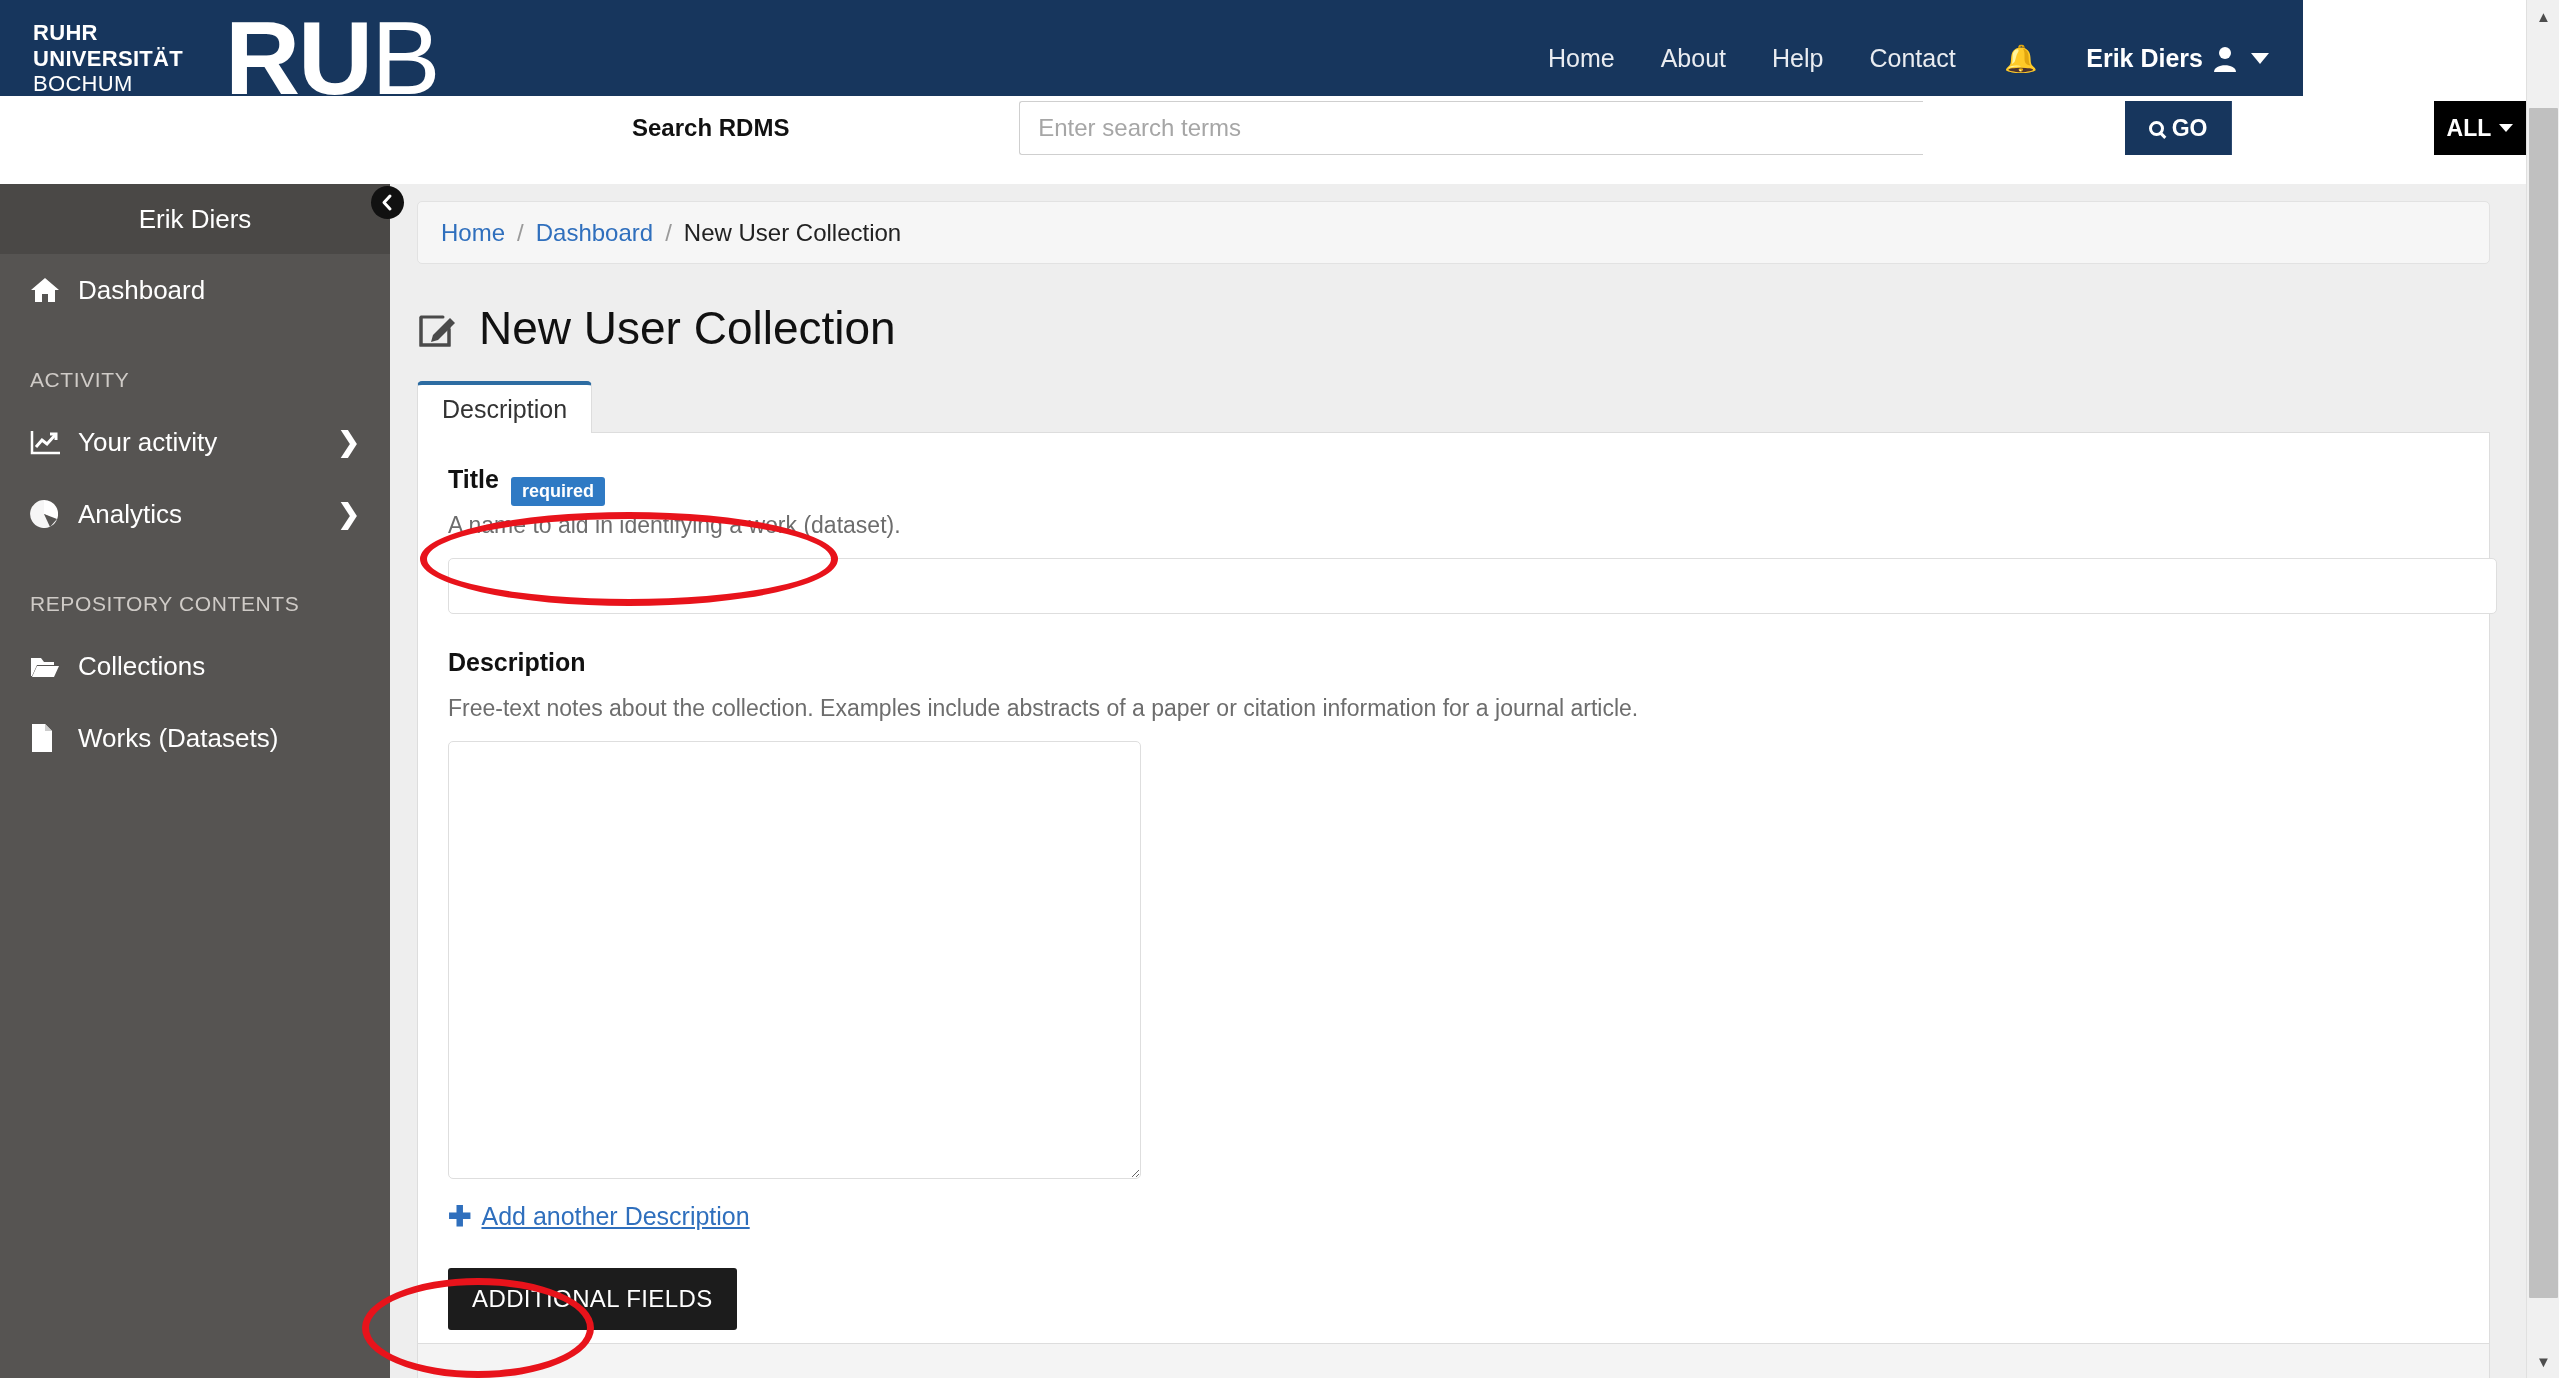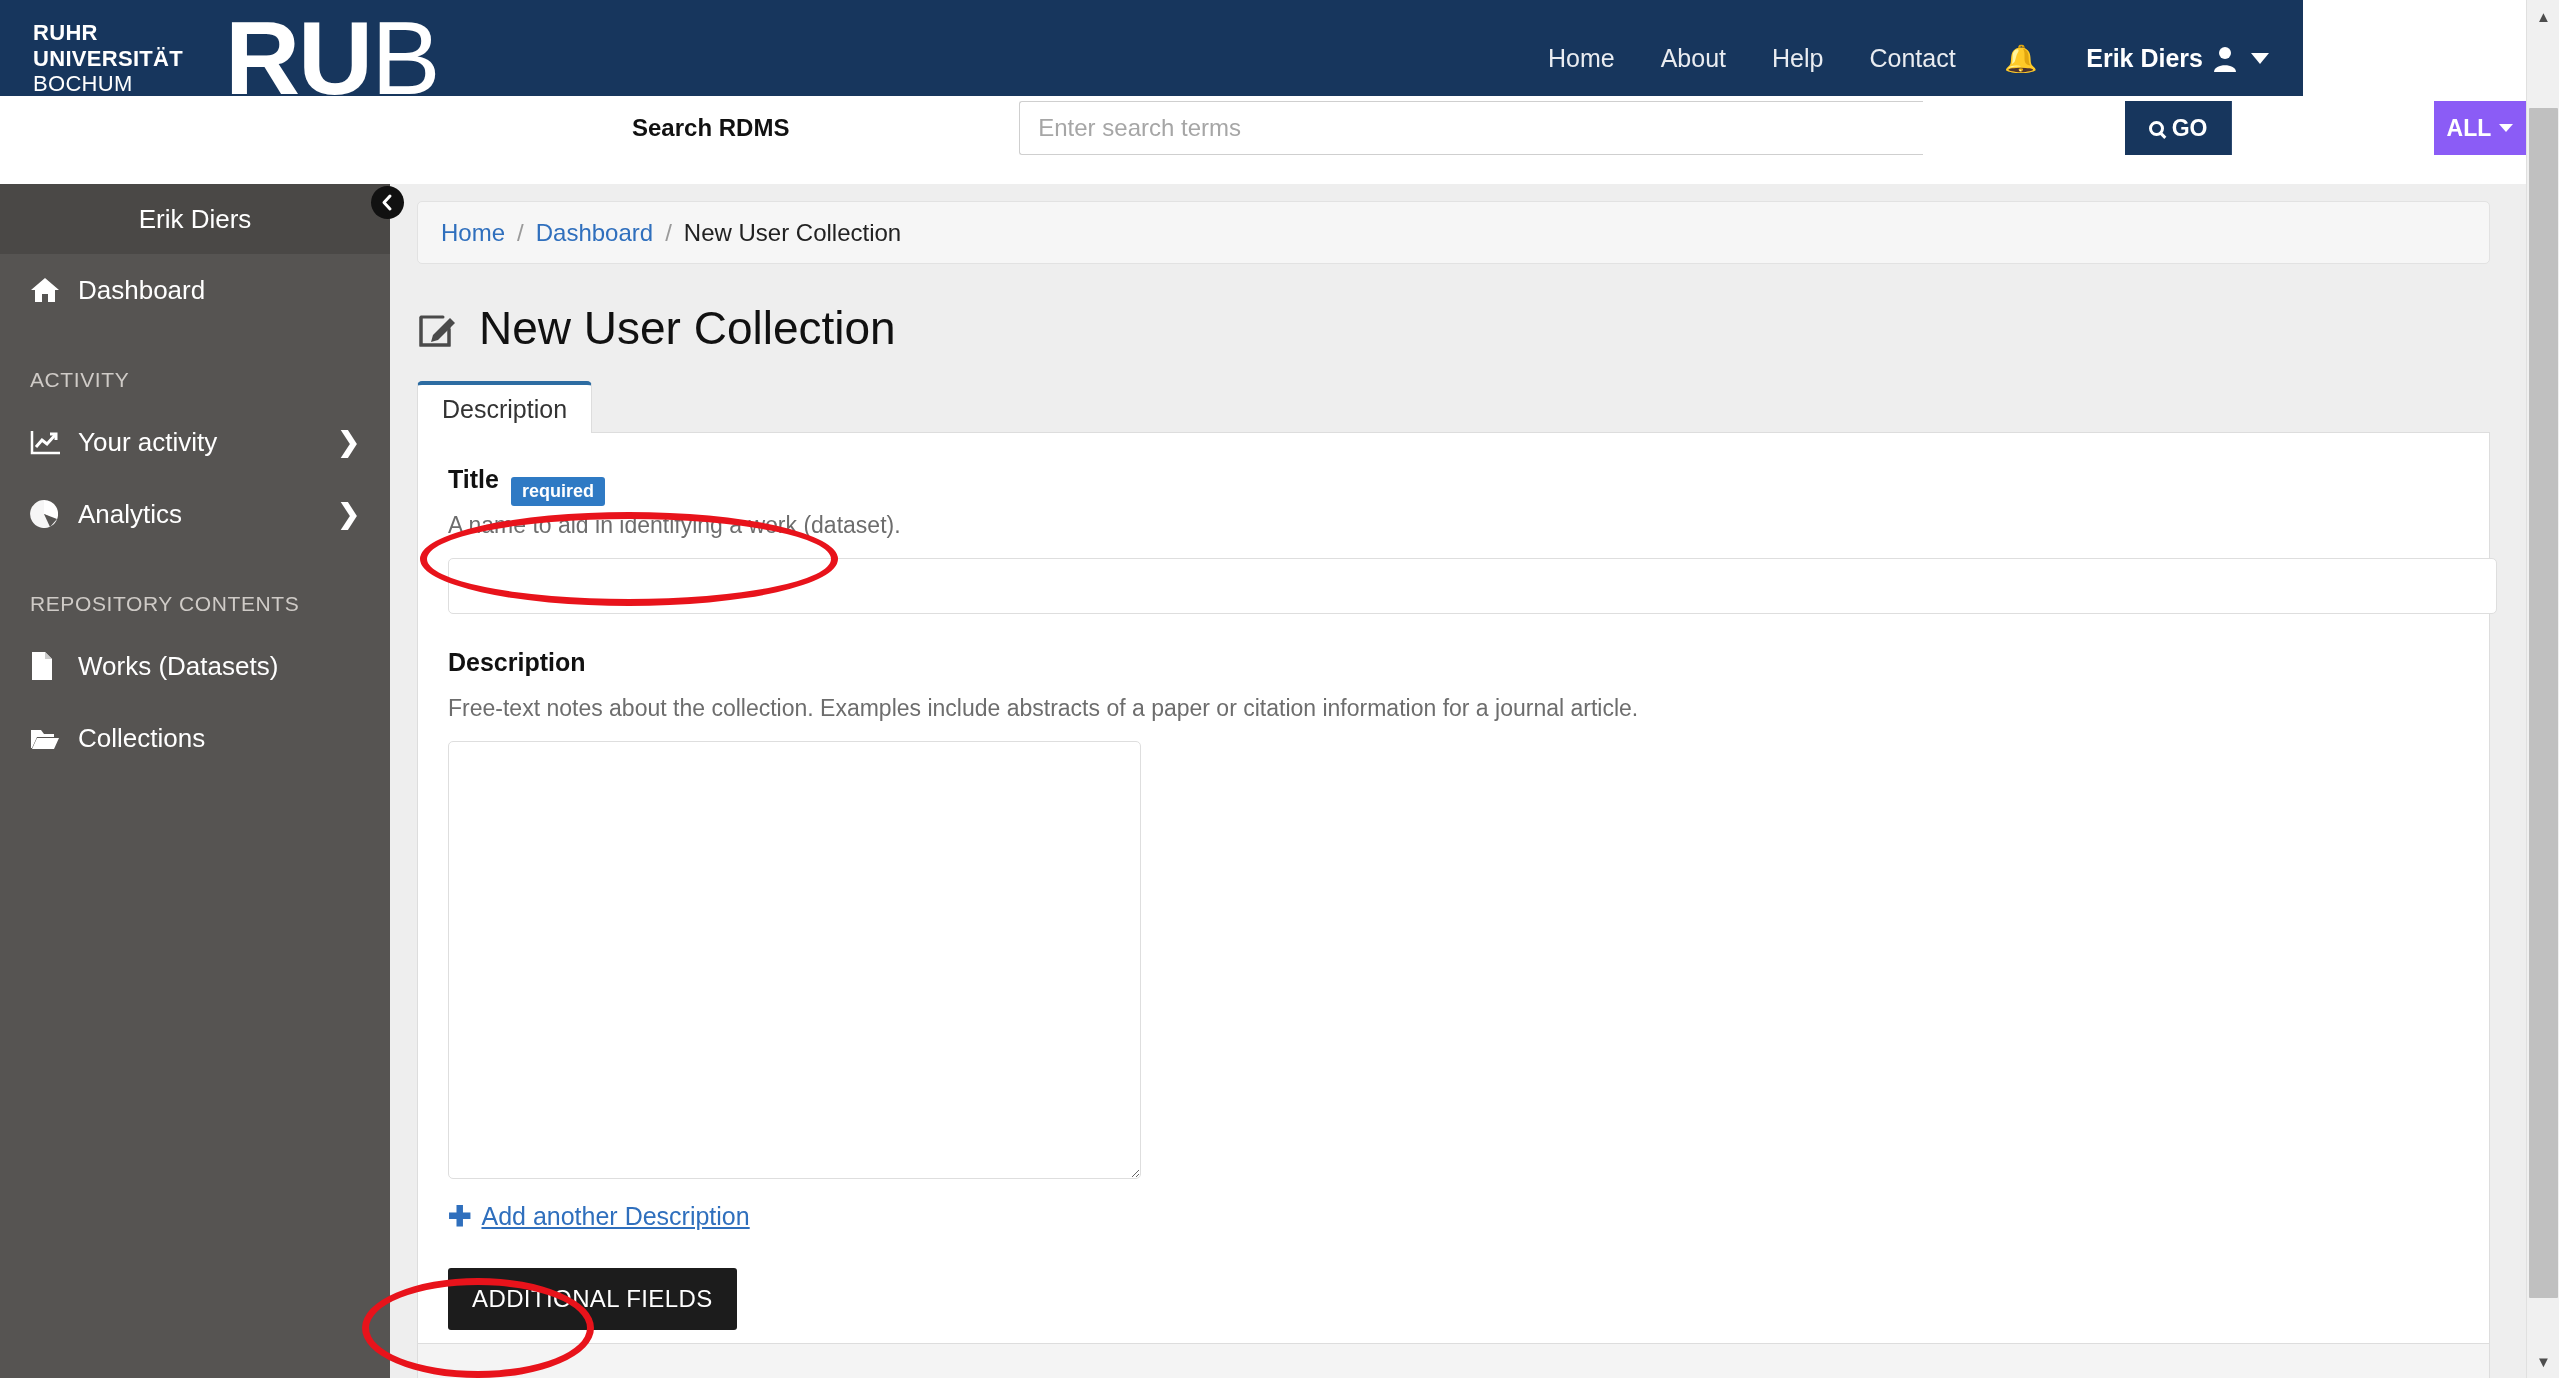--- a/index.html
+++ b/index.html
@@ -82,21 +82,21 @@
   .go-btn {
     height: 54px; min-width: 107px;
     background: #17365d; color: #fff;
     border: none; border-right: 1px solid #2c4a71;
     font-size: 23px; font-weight: 700;
     display:flex;align-items:center;justify-content:center;gap:8px;
     cursor: pointer;
   }
   .all-btn {
     height: 54px; min-width: 92px;
-    background: #8b5cf6; color: #fff;
+    background: #000000; color: #fff;
     border: none;
     font-size: 23px; font-weight: 700;
     display:flex;align-items:center;justify-content:center;gap:8px;
     cursor: pointer;
   }
   .mag {
     display:inline-block; width:15px;height:15px;border:3px solid #fff;border-radius:50%;
     position:relative;
   }
   .mag::after{content:"";position:absolute;width:3px;height:8px;background:#fff;
@@ -365,36 +365,36 @@
       </span>
       <span class="lbl">Analytics</span>
       <span class="chev">❯</span>
     </a>
 
     <div class="nav-spacer"></div>
     <div class="nav-group-label">REPOSITORY CONTENTS</div>
 
     <a class="nav-item" href="#">
       <span class="ic">
+        <svg width="30" height="24" viewBox="0 0 30 24">
+          <path d="M1 4 H11 L14 8 H24 V11 H7 L2 22 H1 Z" fill="#ffffff"></path>
+          <path d="M7 12 H29 L24 23 H2 Z" fill="#ffffff"></path>
+        </svg>
+      </span>
+      <span class="lbl">Collections</span>
+    </a>
+
+    <a class="nav-item" href="#">
+      <span class="ic">
         <svg width="24" height="30" viewBox="0 0 24 30">
           <path d="M2 1 H15 L22 8 V29 H2 Z" fill="#ffffff"></path>
           <path d="M15 1 V8 H22 Z" fill="#cccccc"></path>
         </svg>
       </span>
       <span class="lbl">Works (Datasets)</span>
-    </a>
-
-    <a class="nav-item" href="#">
-      <span class="ic">
-        <svg width="30" height="24" viewBox="0 0 30 24">
-          <path d="M1 4 H11 L14 8 H24 V11 H7 L2 22 H1 Z" fill="#ffffff"></path>
-          <path d="M7 12 H29 L24 23 H2 Z" fill="#ffffff"></path>
-        </svg>
-      </span>
-      <span class="lbl">Collections</span>
     </a>
   </aside>
 
   <div class="collapse-btn">
     <svg width="19" height="19" viewBox="0 0 19 19">
       <path d="M12 3 L6 9.5 L12 16" stroke="#ffffff" stroke-width="3" fill="none" stroke-linecap="round" stroke-linejoin="round"></path>
     </svg>
   </div>
 
   <main class="main">

